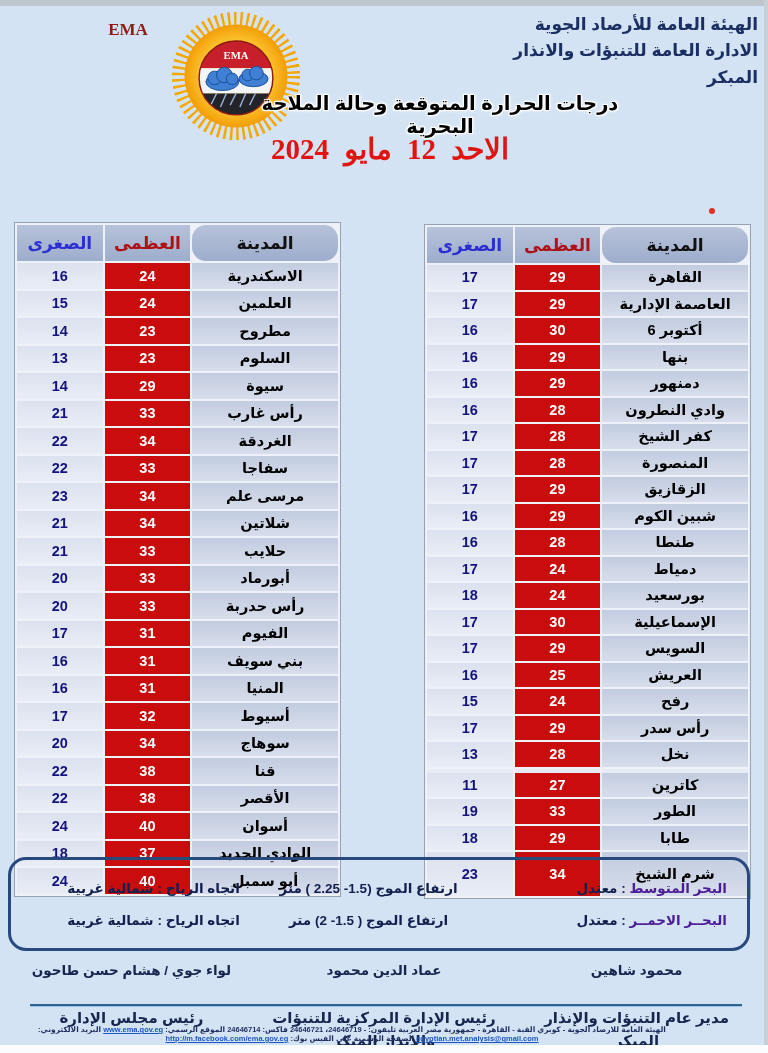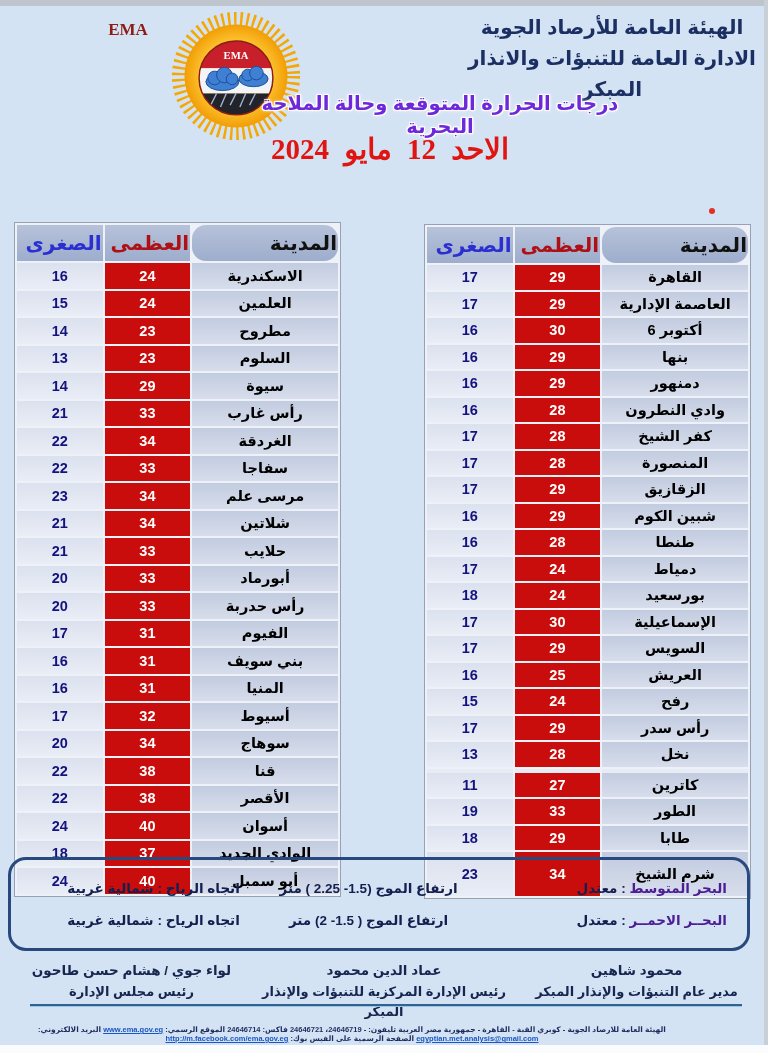--- a/index.html
+++ b/index.html
@@ -6,37 +6,37 @@
   .page{position:relative;width:768px;height:1053px;background:#d4e3f3;overflow:hidden;
         font-family:"Liberation Sans","DejaVu Sans",sans-serif;}
   .scan-strip{position:absolute;top:0;left:0;right:0;height:6px;background:#bfc5cd;}
   .edge-right{position:absolute;top:0;right:0;bottom:0;width:4px;background:#c9cfd6;}
   .bottom-strip{position:absolute;bottom:0;left:0;right:0;height:8px;background:#fbfcfd;}
 
   
   .ema-block{position:absolute;left:48px;top:16px;width:160px;text-align:center;
              color:#8c1d15;font-weight:bold;font-family:"Liberation Serif",serif;
              font-size:17px;line-height:1.7;}
-  .org-ar{position:absolute;right:10px;top:12px;width:292px;text-align:center;
-          color:#1c2f63;font-weight:bold;font-size:20px;line-height:1.55;direction:rtl;}
+  .org-ar{position:absolute;right:10px;top:12px;width:292px;
+          color:#1c2f63;font-weight:bold;font-size:17px;line-height:1.55;direction:rtl;}
   .logo{position:absolute;left:168px;top:8px;width:136px;height:136px;}
   .main-title{position:absolute;left:238px;top:92px;width:404px;text-align:center;direction:rtl;
-              color:#6d28d9;font-weight:bold;font-size:19.5px;
+              color:#000000;font-weight:bold;font-size:19.5px;
               text-shadow:0 0 3px #fff,0 0 4px #fff,1px 1px 0 #fff,-1px -1px 0 #fff,1px -1px 0 #fff,-1px 1px 0 #fff;}
   .date-line{position:absolute;left:0;top:132px;width:780px;text-align:center;direction:rtl;
              color:#e01511;font-weight:bold;font-size:29px;word-spacing:8px;
              font-family:"Liberation Serif","Liberation Sans",serif;}
   .red-dot{position:absolute;left:709px;top:208px;width:6px;height:6px;border-radius:50%;background:#e03022;}
 
   
   table.temps{position:absolute;border-collapse:separate;border-spacing:2px;
               background:#eef1f7;border:1px solid #97a1b4;table-layout:fixed;direction:rtl;}
   .table-left{left:14px;top:222px;width:327px;}
   .table-right{left:424px;top:224px;width:327px;}
-  table.temps th{height:34px;font-size:20px;font-weight:bold;text-align:right;
+  table.temps th{height:34px;font-size:17px;font-weight:bold;text-align:center;
                  background:linear-gradient(180deg,#b7c2da 0%,#9dadcc 100%);}
   th.city-h{color:#111;border-radius:14px;}
   th.max-h{color:#ae1016;}
   th.min-h{color:#2b2ed0;}
   table.temps td{text-align:center;font-weight:bold;font-size:14.5px;vertical-align:middle;}
   .table-left td{height:23.5px;}
   .table-right td{height:22.5px;}
   .table-right tbody tr:last-child td{height:42px;}
   .table-right tbody tr:nth-child(20) td{border-top:4px solid #e6ebf4;}
   td.city{background:linear-gradient(180deg,#c2cce0,#d7ddeb);color:#000;}
@@ -52,21 +52,21 @@
   .marine-row .sea{flex:0 0 33%;text-align:right;}
   .marine-row .sea .sea-name{color:#4c1d95;}
   .marine-row .wave{flex:0 0 37%;text-align:center;}
   .marine-row .wind{flex:0 0 30%;text-align:right;}
 
   
   .signatures{position:absolute;left:0;top:961px;width:768px;box-sizing:border-box;
               padding:0 18px;display:flex;direction:rtl;color:#17264f;}
   .sig{text-align:center;line-height:1.55;}
   .sig .sig-name{font-weight:bold;font-size:13.5px;}
-  .sig .sig-title{font-weight:bold;font-size:13px;}
+  .sig .sig-title{font-weight:bold;font-size:15px;margin-top:24px;}
   .sig:nth-child(1){flex:0 0 31%;}
   .sig:nth-child(2){flex:0 0 38%;}
   .sig:nth-child(3){flex:0 0 31%;}
   .divider{position:absolute;left:30px;top:1004px;width:712px;height:0;
            border-top:2px solid #2f6390;border-bottom:1px solid #9cc4e4;}
 
   
   .contact{position:absolute;left:0;top:1025px;width:704px;text-align:center;direction:rtl;
            font-size:7.5px;font-weight:bold;color:#1d2c5e;}
   .contact .lnk{color:#1a56c4;text-decoration:underline;cursor:pointer;}

